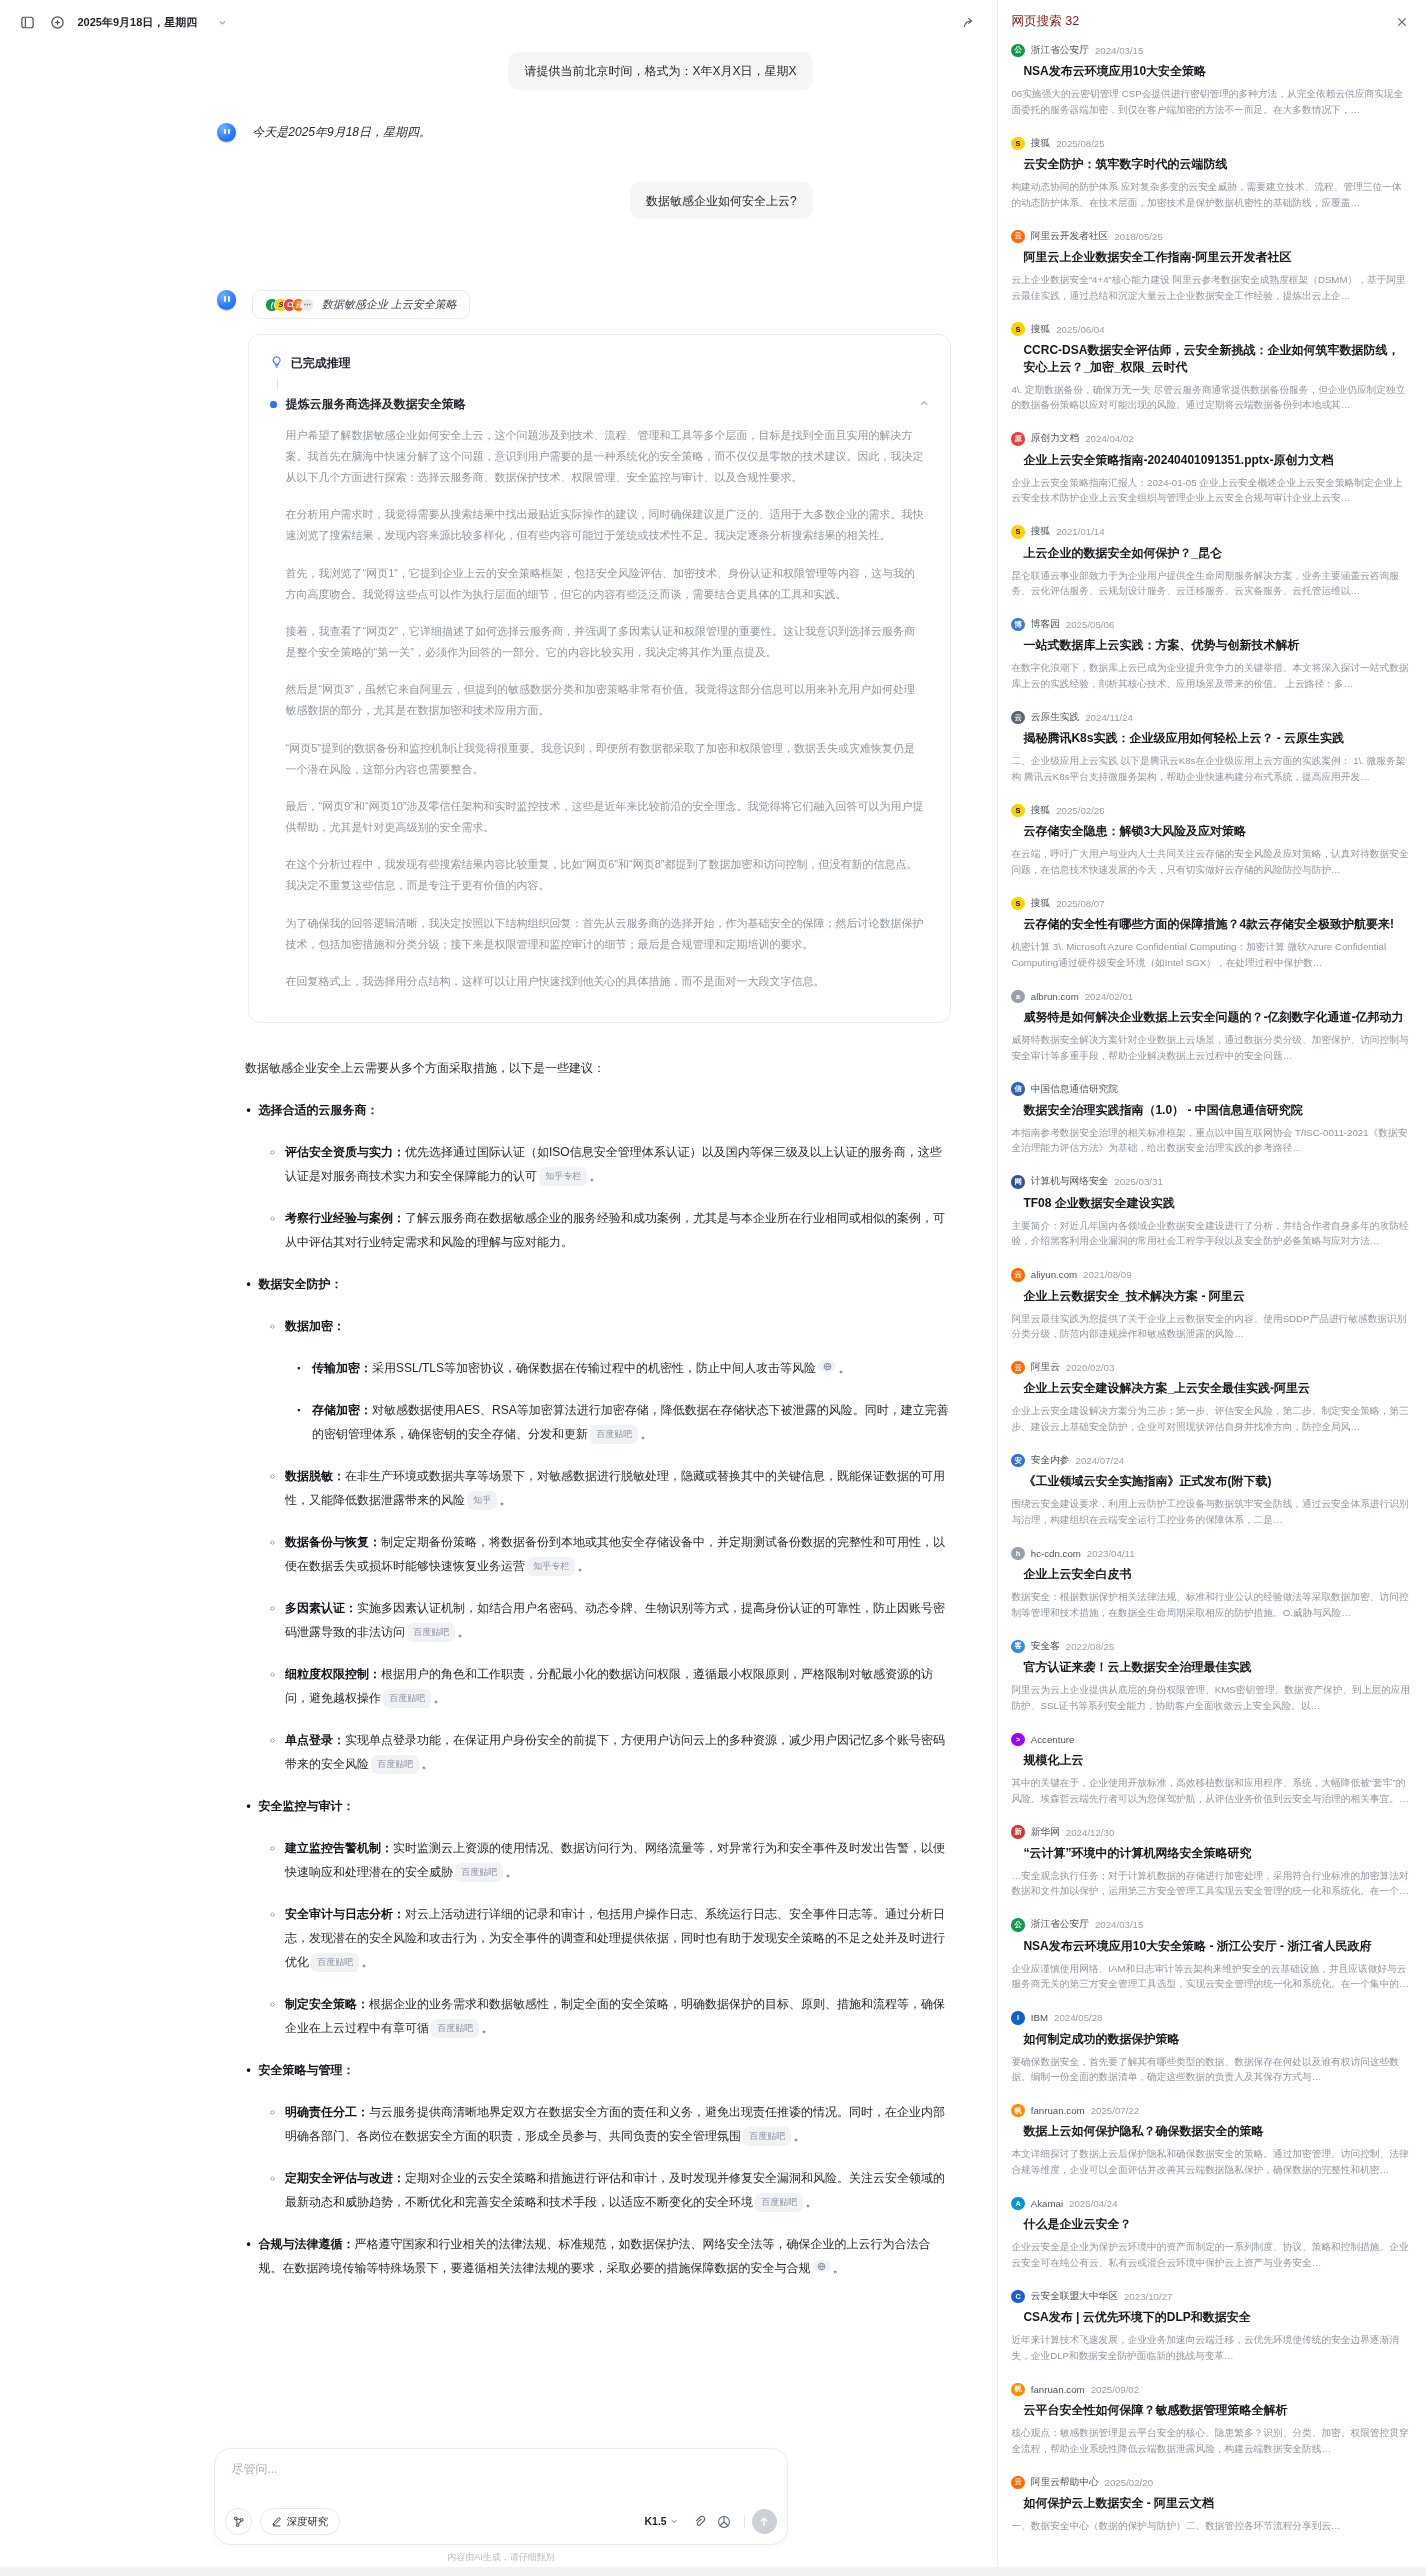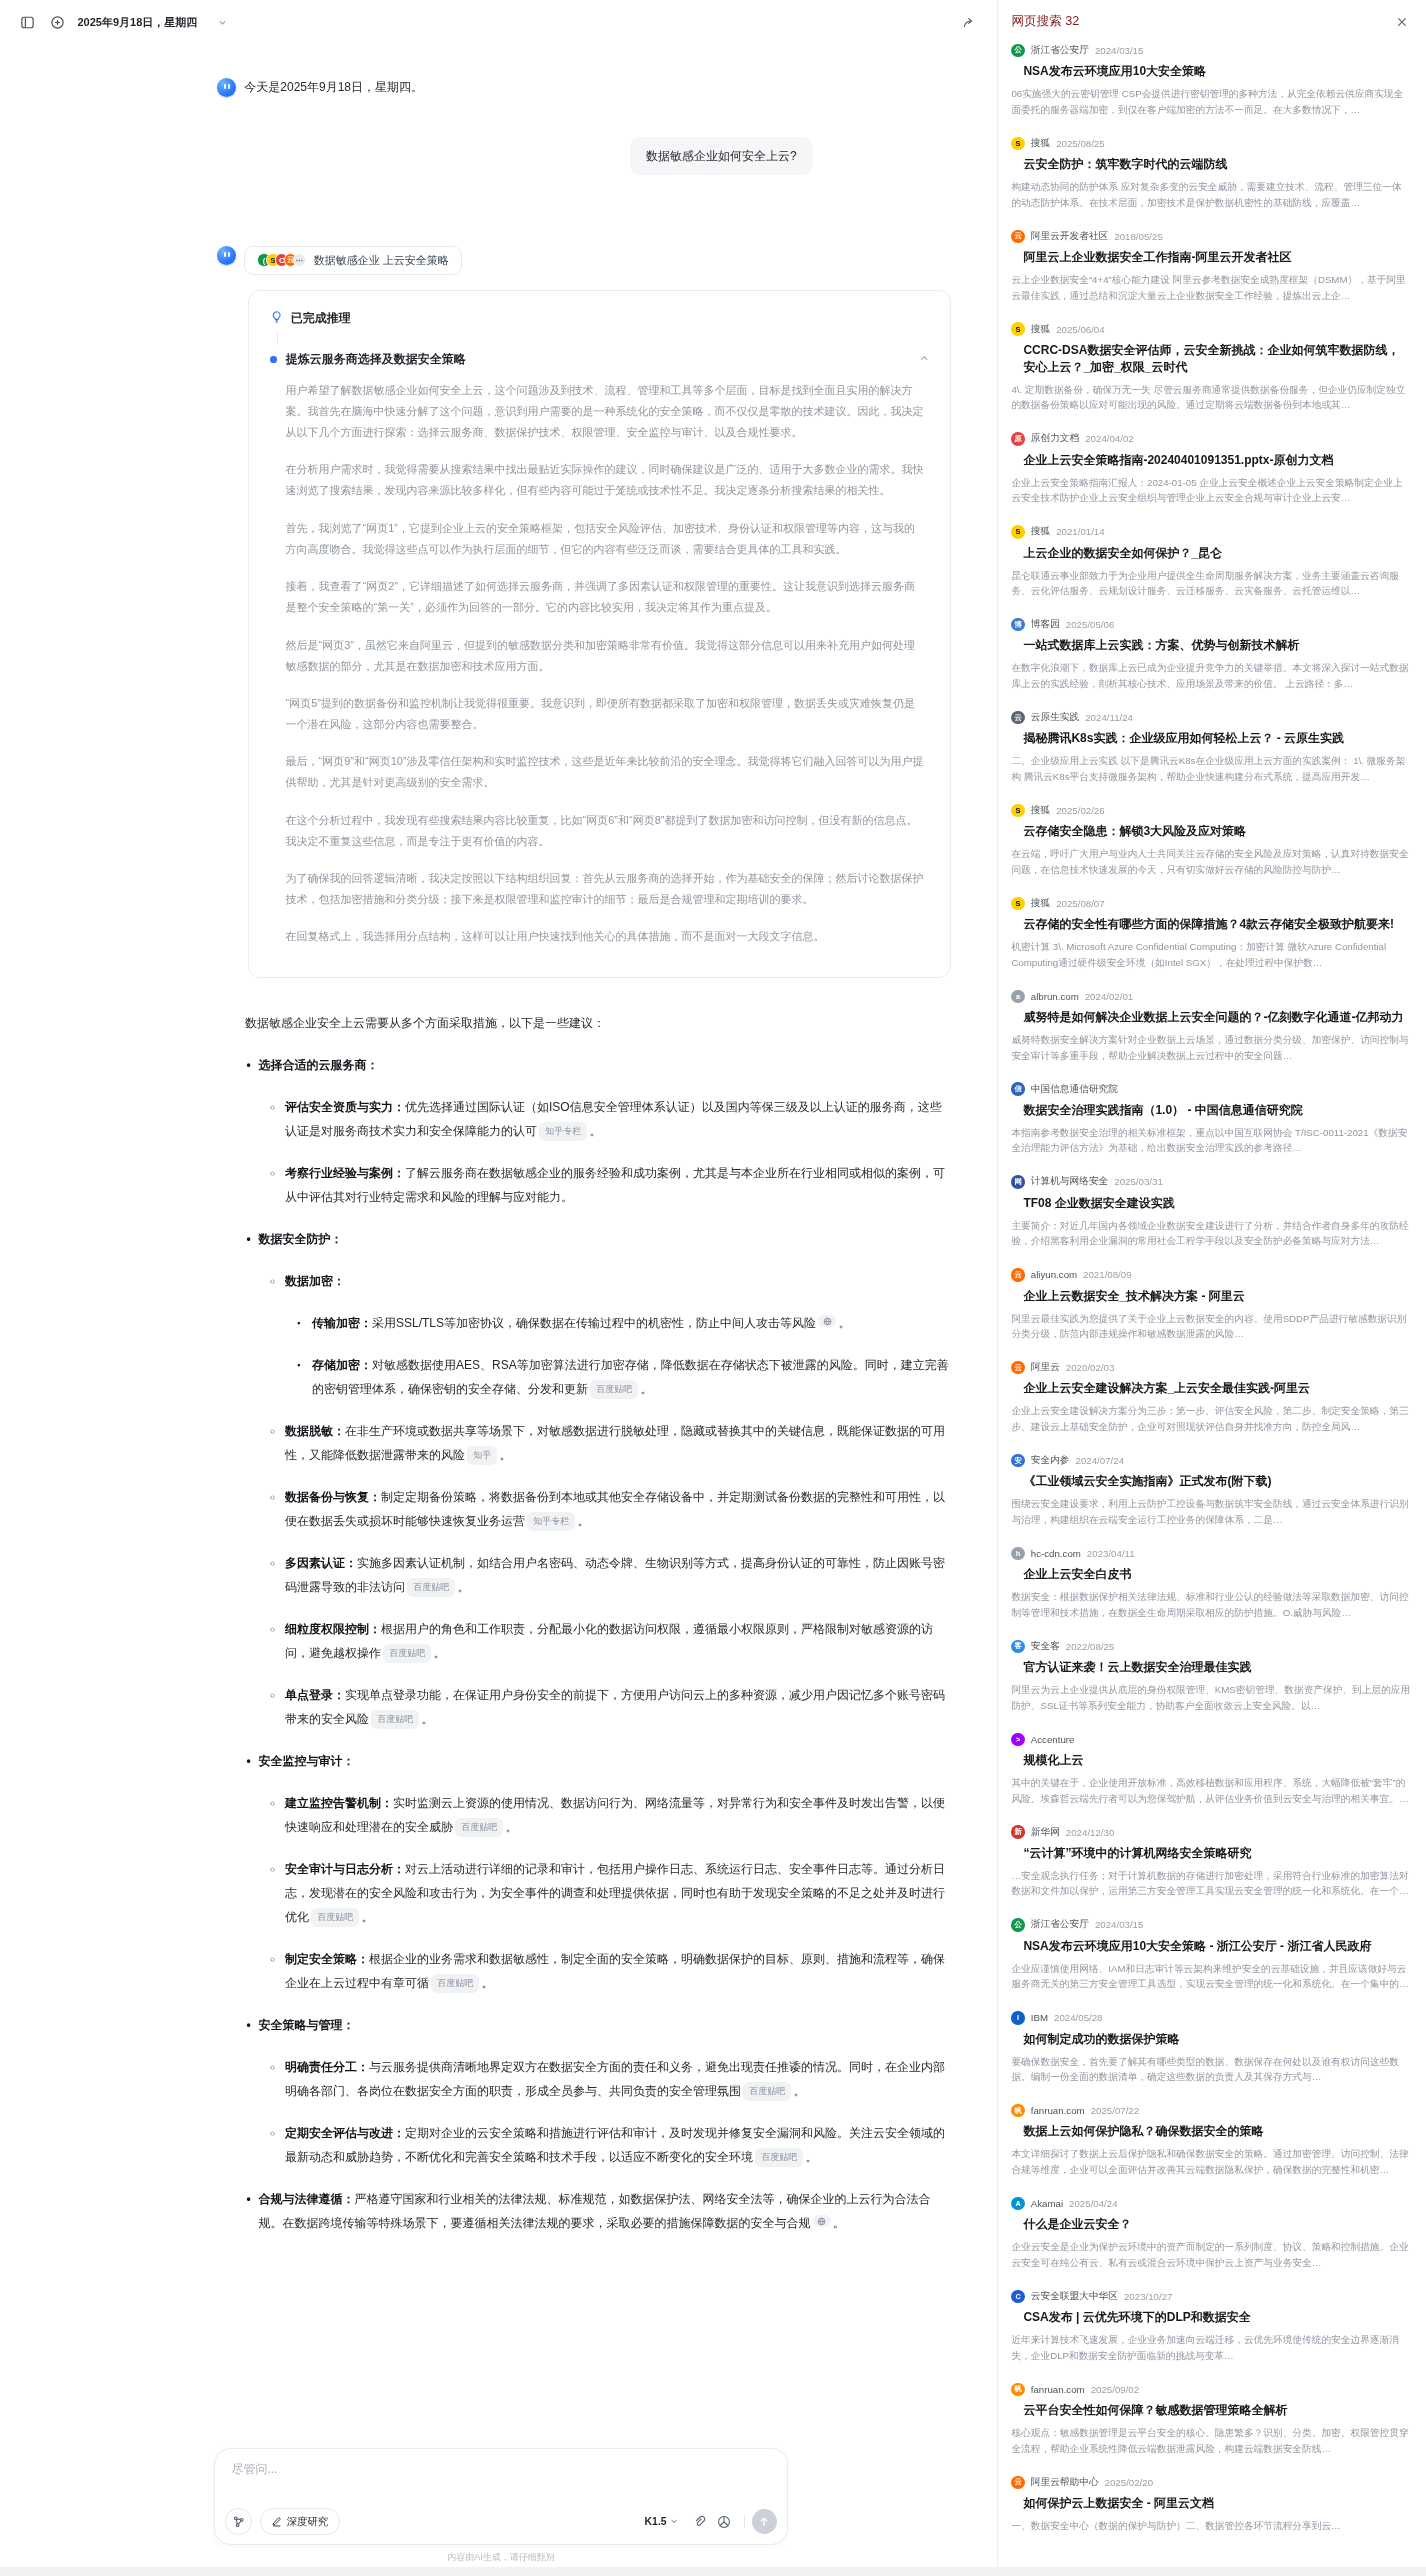--- a/index.html
+++ b/index.html
@@ -17,21 +17,21 @@
   .chev { color:#9aa0a6; }
   .header-spacer { flex:1; }
   .share-top { color:#4e5358; }
 
   .chat-scroll { position:absolute; top:45px; left:0; right:0; height:2359px; overflow:hidden; }
 
   .msg-user { display:flex; justify-content:flex-end; padding-right:184px; }
   .bubble { background:#f5f6f7; border-radius:10.4px; padding:9.7px 16.4px; font-size:12px; color:#26282c; line-height:18px; max-width:520px; }
   .mt10{margin-top:7.4px;} .mt44{margin-top:33px;} .mt54{margin-top:40px;} .mt96{margin-top:71px;}
 
-  .ai-row { display:flex; align-items:center; gap:8px; padding-left:217px; }
+  .ai-row { display:flex; align-items:center; gap:16px; padding-left:217px;font-style:italic; }
   .ai-row.top { align-items:flex-start; }
   .avatar { width:19.3px; height:19.3px; border-radius:50%; flex:0 0 19.3px;
     background:radial-gradient(circle at 32% 28%, #6db5ff 0%, #2f7bff 55%, #1f5fe0 100%);
     position:relative; box-shadow:0 0.7px 1.5px rgba(30,90,220,.35); }
   .avatar::before, .avatar::after { content:""; position:absolute; top:6px; width:2.2px; height:5.2px; border-radius:1.5px; background:#fff; }
   .avatar::before { left:6.7px; } .avatar::after { left:11px; }
   .ai-plain { font-size:12px; color:#26282c; }
 
   .chip { display:inline-flex; align-items:center; gap:7.4px; border:0.7px solid #e8eaed; border-radius:9px; padding:6px 12px; cursor:pointer; background:#fff; }
   .chip-favs { display:flex; align-items:center; }
@@ -126,20 +126,23 @@
       <span class="hicon share-top">
         <svg width="15" height="15" viewBox="0 0 20 20" fill="none" stroke="currentColor" stroke-width="1.6">
             <path d="M3 16c1-5 4-8 9-8"></path>
             <polyline points="8.5,4.5 12.5,8 8.5,11.5"></polyline>
           </svg>
       </span>
     </div>
 
     <div class="chat-scroll">
 
+      <div class="msg-user mt10">
+        <div class="bubble">请提供当前北京时间，格式为：X年X月X日，星期X</div>
+      </div>
 
       <div class="ai-row mt44">
         <span class="avatar"></span>
         <span class="ai-plain">今天是2025年9月18日，星期四。</span>
       </div>
 
       <div class="msg-user mt54">
         <div class="bubble">数据敏感企业如何安全上云?</div>
       </div>
 

